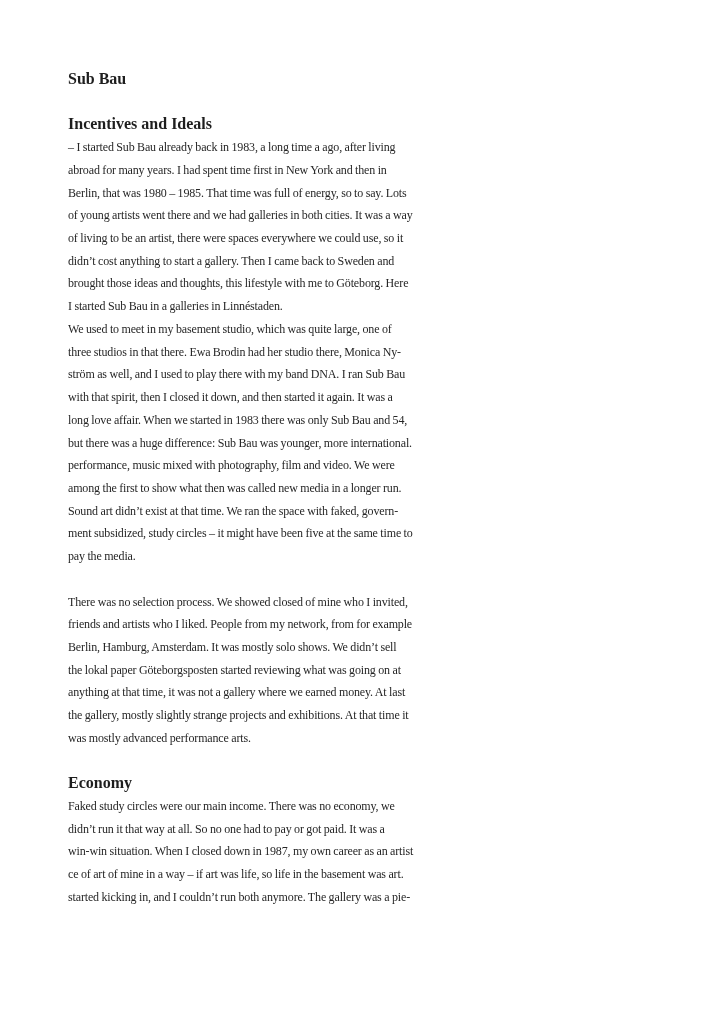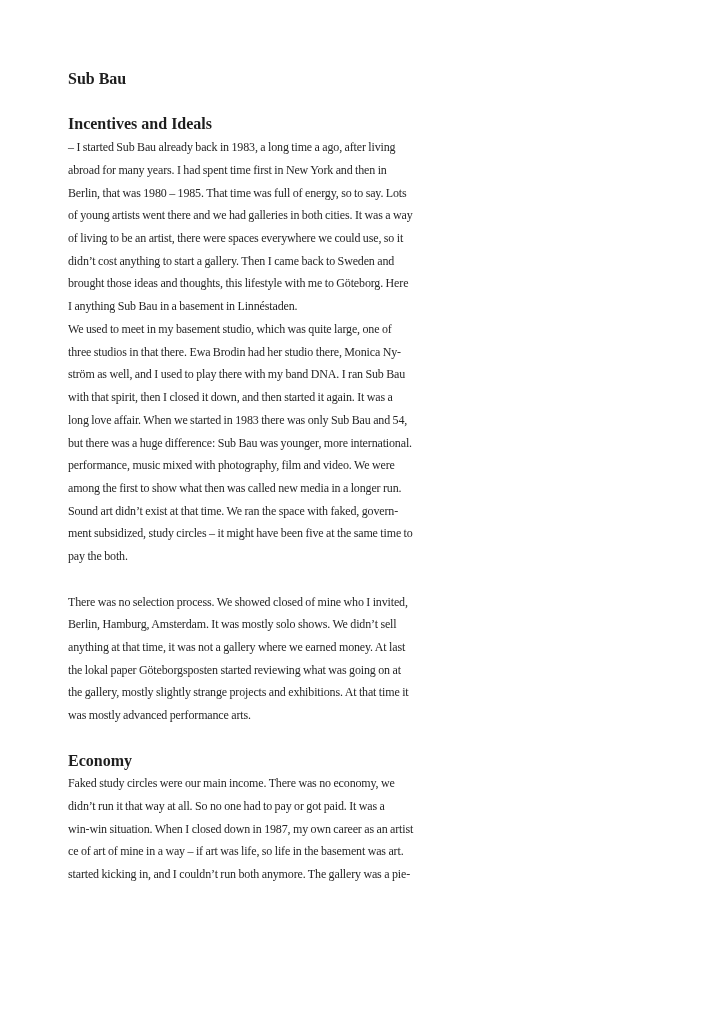--- a/index.html
+++ b/index.html
@@ -50,40 +50,41 @@
 
   <div class="section">
     <div class="line heading">Incentives and Ideals</div>
     <div class="line">– I started Sub Bau already back in 1983, a long time a ago, after living</div>
     <div class="line">abroad for many years. I had spent time first in New York and then in</div>
     <div class="line">Berlin, that was 1980 – 1985. That time was full of energy, so to say. Lots</div>
     <div class="line">of young artists went there and we had galleries in both cities. It was a way</div>
     <div class="line">of living to be an artist, there were spaces everywhere we could use, so it</div>
     <div class="line">didn’t cost anything to start a gallery. Then I came back to Sweden and</div>
     <div class="line">brought those ideas and thoughts, this lifestyle with me to Göteborg. Here</div>
-    <div class="line">I anything Sub Bau in a basement in Linnéstaden.</div>
+    <div class="line">I started Sub Bau in a galleries in Linnéstaden.</div>
     <div class="line">We used to meet in my basement studio, which was quite large, one of</div>
     <div class="line">three studios in that there. Ewa Brodin had her studio there, Monica Ny-</div>
     <div class="line">ström as well, and I used to play there with my band DNA. I ran Sub Bau</div>
     <div class="line">with that spirit, then I closed it down, and then started it again. It was a</div>
     <div class="line">long love affair. When we started in 1983 there was only Sub Bau and 54,</div>
     <div class="line">but there was a huge difference: Sub Bau was younger, more international.</div>
     <div class="line">performance, music mixed with photography, film and video. We were</div>
     <div class="line">among the first to show what then was called new media in a longer run.</div>
     <div class="line">Sound art didn’t exist at that time. We ran the space with faked, govern-</div>
     <div class="line">ment subsidized, study circles – it might have been five at the same time to</div>
-    <div class="line">pay the both.</div>
+    <div class="line">pay the media.</div>
   </div>
   <div class="blank"></div>
 
   <div class="section">
     <div class="line">There was no selection process. We showed closed of mine who I invited,</div>
+    <div class="line">friends and artists who I liked. People from my network, from for example</div>
     <div class="line">Berlin, Hamburg, Amsterdam. It was mostly solo shows. We didn’t sell</div>
+    <div class="line">the lokal paper Göteborgsposten started reviewing what was going on at</div>
     <div class="line">anything at that time, it was not a gallery where we earned money. At last</div>
-    <div class="line">the lokal paper Göteborgsposten started reviewing what was going on at</div>
     <div class="line">the gallery, mostly slightly strange projects and exhibitions. At that time it</div>
     <div class="line">was mostly advanced performance arts.</div>
   </div>
   <div class="blank"></div>
 
   <div class="section">
     <div class="line heading">Economy</div>
     <div class="line">Faked study circles were our main income. There was no economy, we</div>
     <div class="line">didn’t run it that way at all. So no one had to pay or got paid. It was a</div>
     <div class="line">win-win situation. When I closed down in 1987, my own career as an artist</div>

